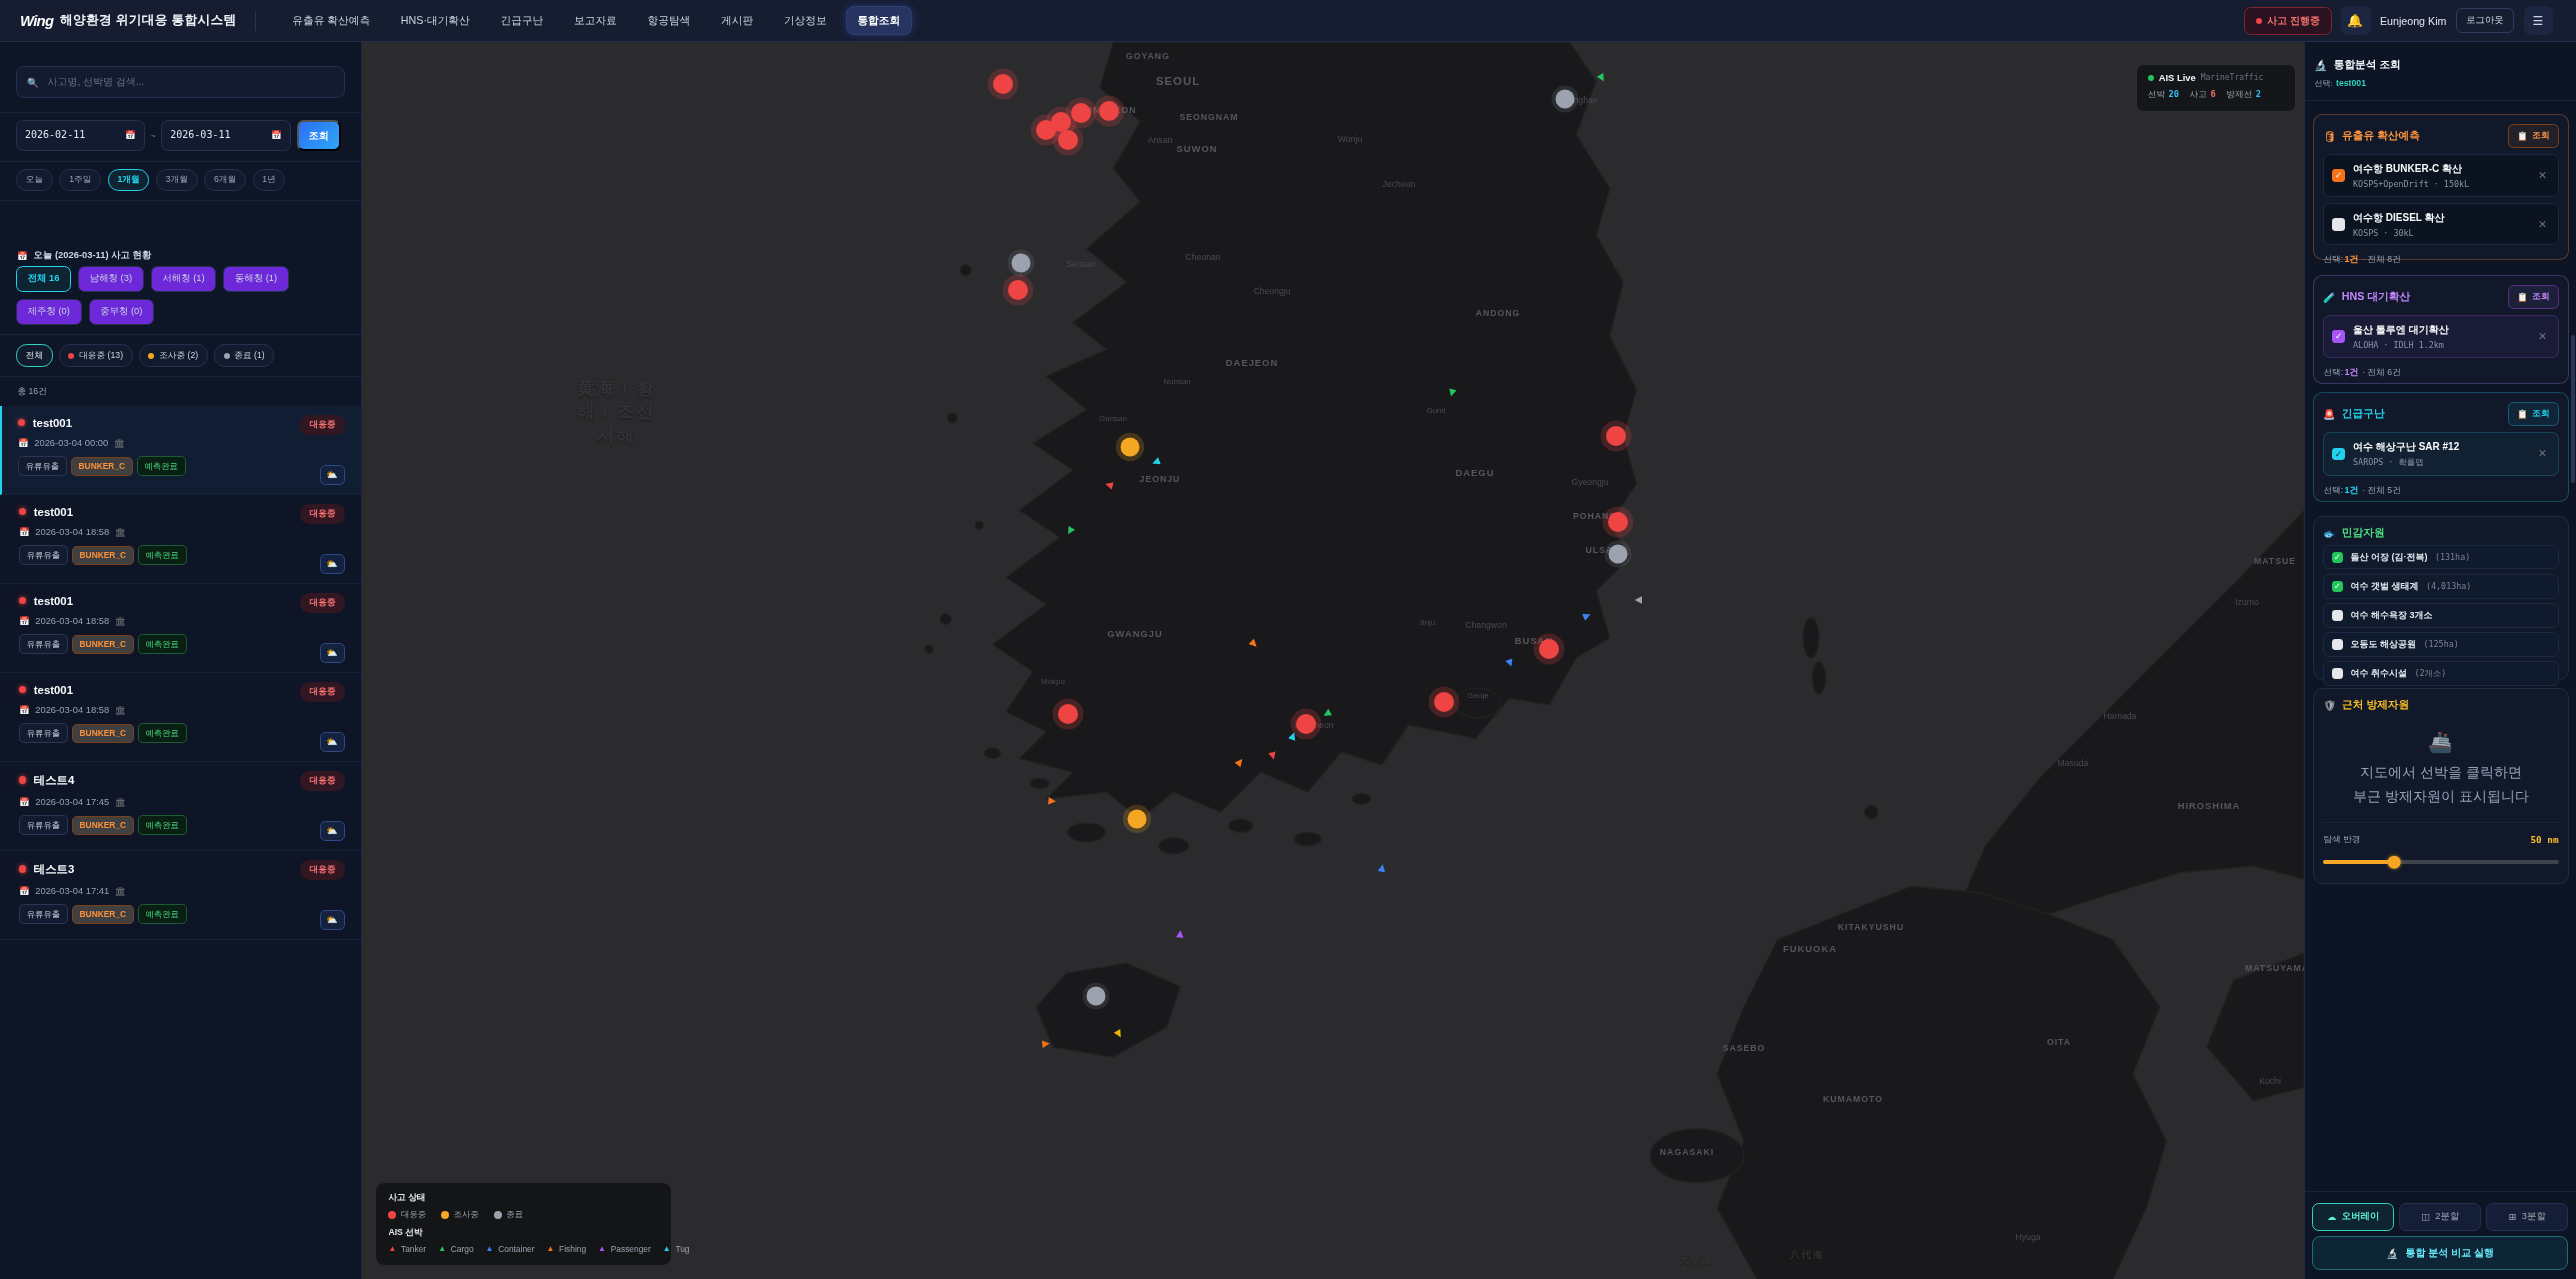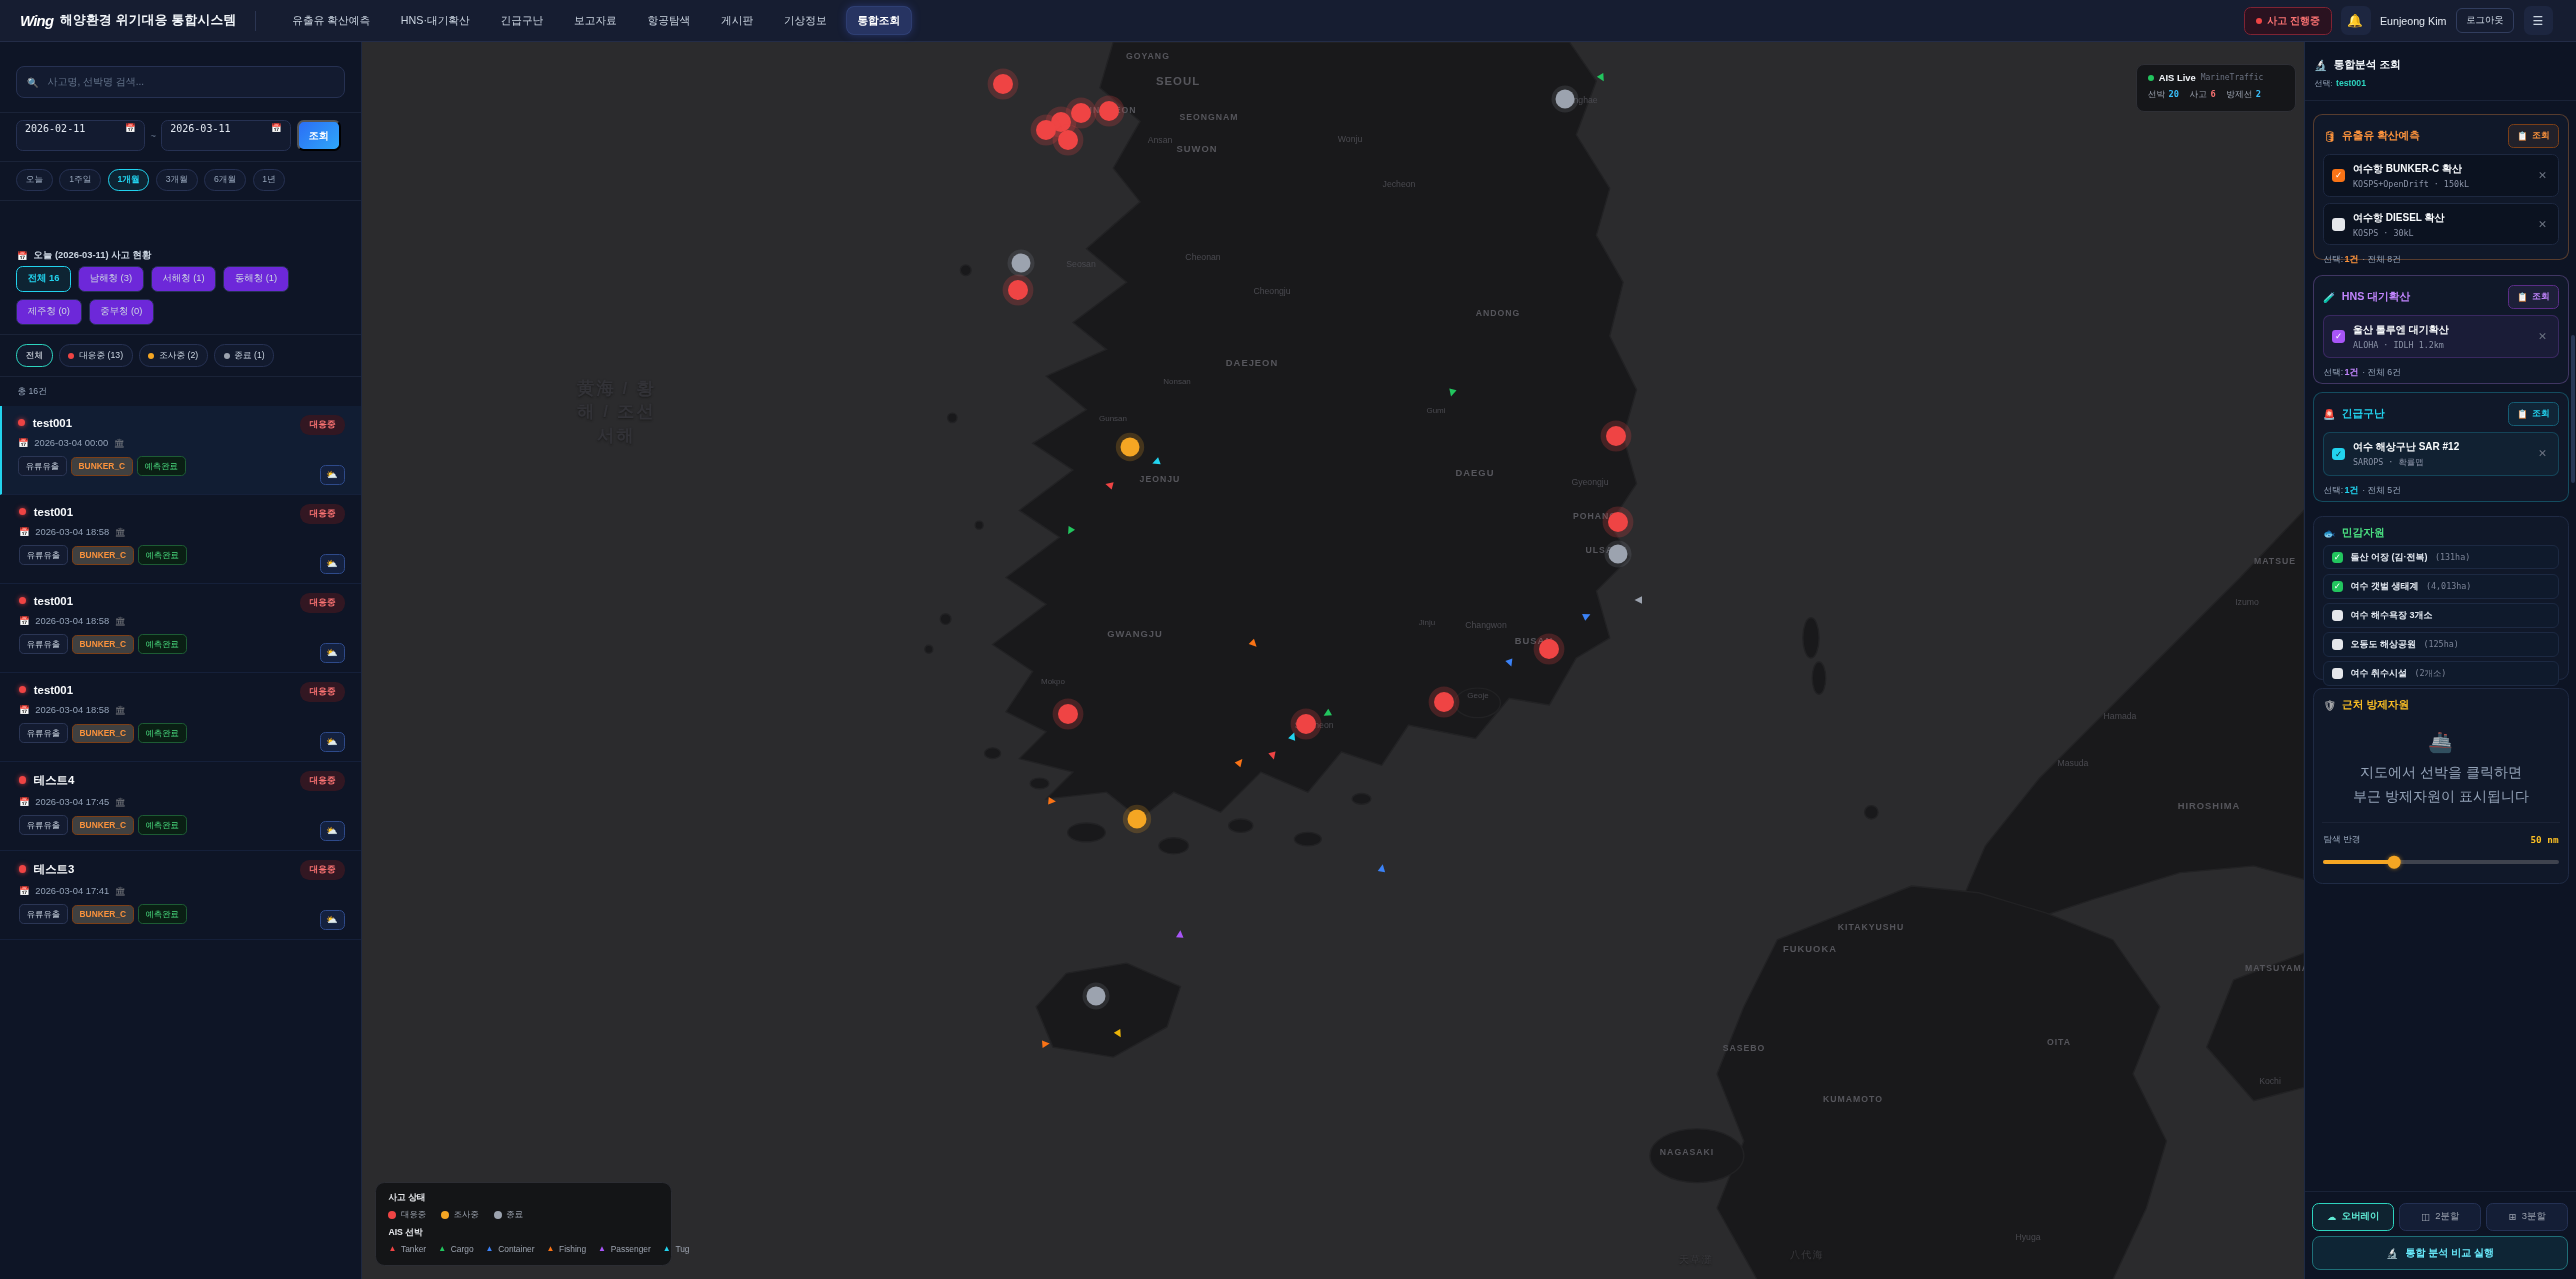--- a/index.html
+++ b/index.html
@@ -25,21 +25,21 @@
   .user-name { font-size:10.7px; color:#e2e8f0; }
   .logout-btn { font-size:9.4px; color:#cbd5e1; border:0.7px solid #313d5e; border-radius:6px; padding:5.4px 9.4px; background:transparent; }
   .menu-btn { width:29.5px; height:29.5px; border-radius:6.7px; background:#1d2640; display:flex; align-items:center; justify-content:center; color:#cbd5e1; font-size:12px; letter-spacing:0.7px; }
 
   
   .sidebar { position:absolute; left:0; top:42px; width:362px; bottom:0; background:#0e1526; border-right:0.7px solid #1d2740; z-index:40; }
   .search-box { position:absolute; left:16px; top:24px; width:329px; height:32px; background:#131b30; border:0.7px solid #263152; border-radius:8px; display:flex; align-items:center; gap:8px; padding:0 10.7px; }
   .search-box .ph { color:#64748b; font-size:10px; }
   .sb-div { position:absolute; left:0; right:0; height:0.7px; background:#1a2338; }
   .date-row { position:absolute; left:16px; top:78px; width:329px; height:31px; display:flex; align-items:center; gap:5.4px; }
-  .date-input { height:31px; background:#131b30; border:0.7px solid #263152; border-radius:6.7px; display:flex; align-items:flex-start; justify-content:space-between; padding:2px 8px; font-size:10px; color:#e2e8f0; }
+  .date-input { height:31px; background:#131b30; border:0.7px solid #263152; border-radius:6.7px; display:flex; align-items:flex-end; justify-content:space-between; padding:10px 8px; font-size:10px; color:#e2e8f0; }
   .tilde { color:#64748b; font-size:9.4px; }
   .query-btn { width:44px; height:31px; border-radius:6.7px; background:linear-gradient(135deg,#2b6ef5,#2fa7f8); color:#fff; font-size:10px; font-weight:bold; display:flex; align-items:center; justify-content:center; }
   .chip-row { position:absolute; left:16px; display:flex; gap:6.7px; }
   .chip { border:0.7px solid #263152; background:#121a2e; color:#94a3b8; font-size:8.7px; border-radius:10.7px; padding:4px 8.7px; white-space:nowrap; }
   .chip.active { border-color:#22d3ee; color:#22d3ee; background:#0e2433; font-weight:bold; }
   .today-header { position:absolute; left:17.4px; top:207px; font-size:9.4px; font-weight:bold; color:#cbd5e1; display:flex; gap:5.4px; align-items:center; }
   .region-chips { position:absolute; left:16px; top:224px; width:330px; display:flex; flex-wrap:wrap; gap:7px; }
   .rchip { border:0.7px solid #263152; background:#6d28d9; color:#cbd5e1; font-size:9.4px; border-radius:6.7px; padding:5.4px 10.7px; }
   .rchip.active { border-color:#22d3ee; color:#22d3ee; background:#0e2433; font-weight:bold; }
   .status-chips { position:absolute; left:16px; top:302px; display:flex; gap:6px; }

